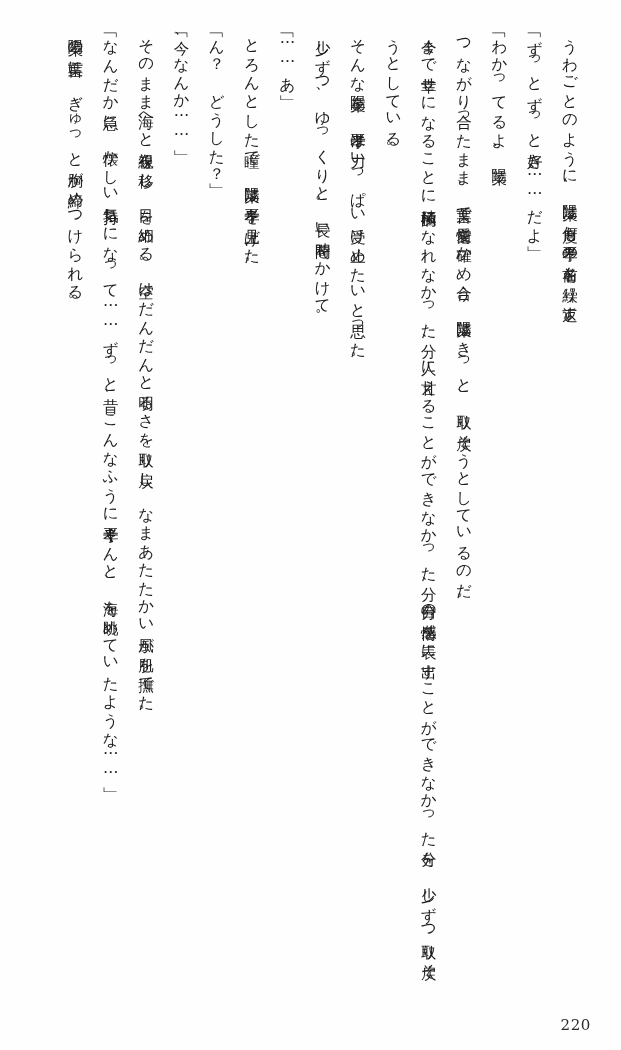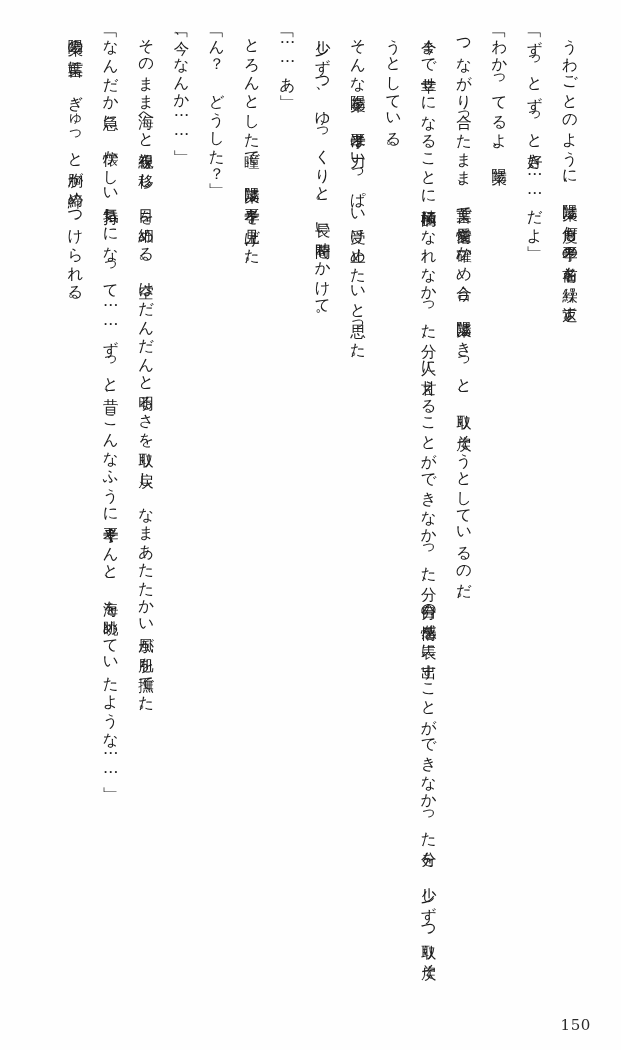--- a/index.html
+++ b/index.html
@@ -72,15 +72,15 @@
     <p>少しずつ、ゆっくりと。長い時間をかけて。</p>
     <p>「……あ」</p>
     <p>とろんとした瞳で、陽菜は孝平を見上げた。</p>
     <p>「ん？ どうした？」</p>
     <p>「今、なんか……」</p>
     <p>そのまま海へと視線を移し、目を細める。空はだんだんと明るさを取り戻し、なまあたたかい風が肌を撫でた。</p>
     <p>「なんだか急に、懐かしい気持ちになって……ずっと昔、こんなふうに孝平くんと、海を眺めていたような……」</p>
     <p>陽菜の言葉に、ぎゅっと胸が締めつけられる。</p>
   </div>
 
-  <div class="page-number">150</div>
+  <div class="page-number">220</div>
 
 </div>
 
 </body></html>

